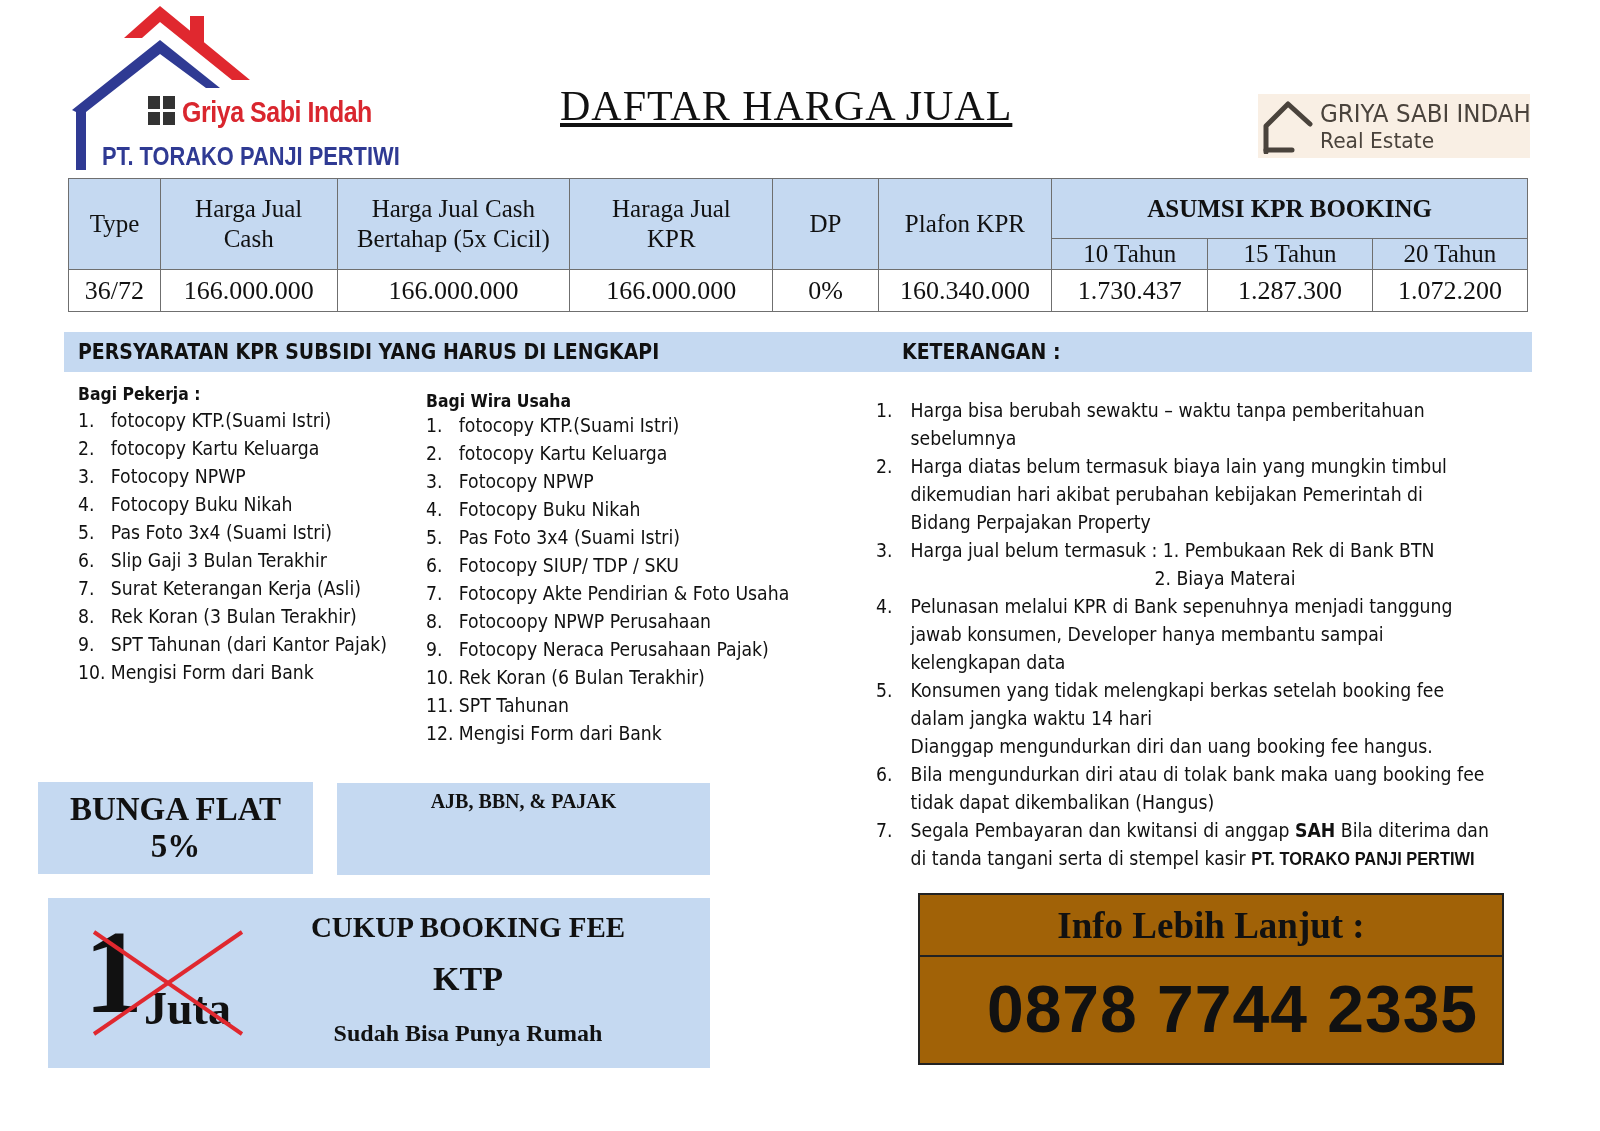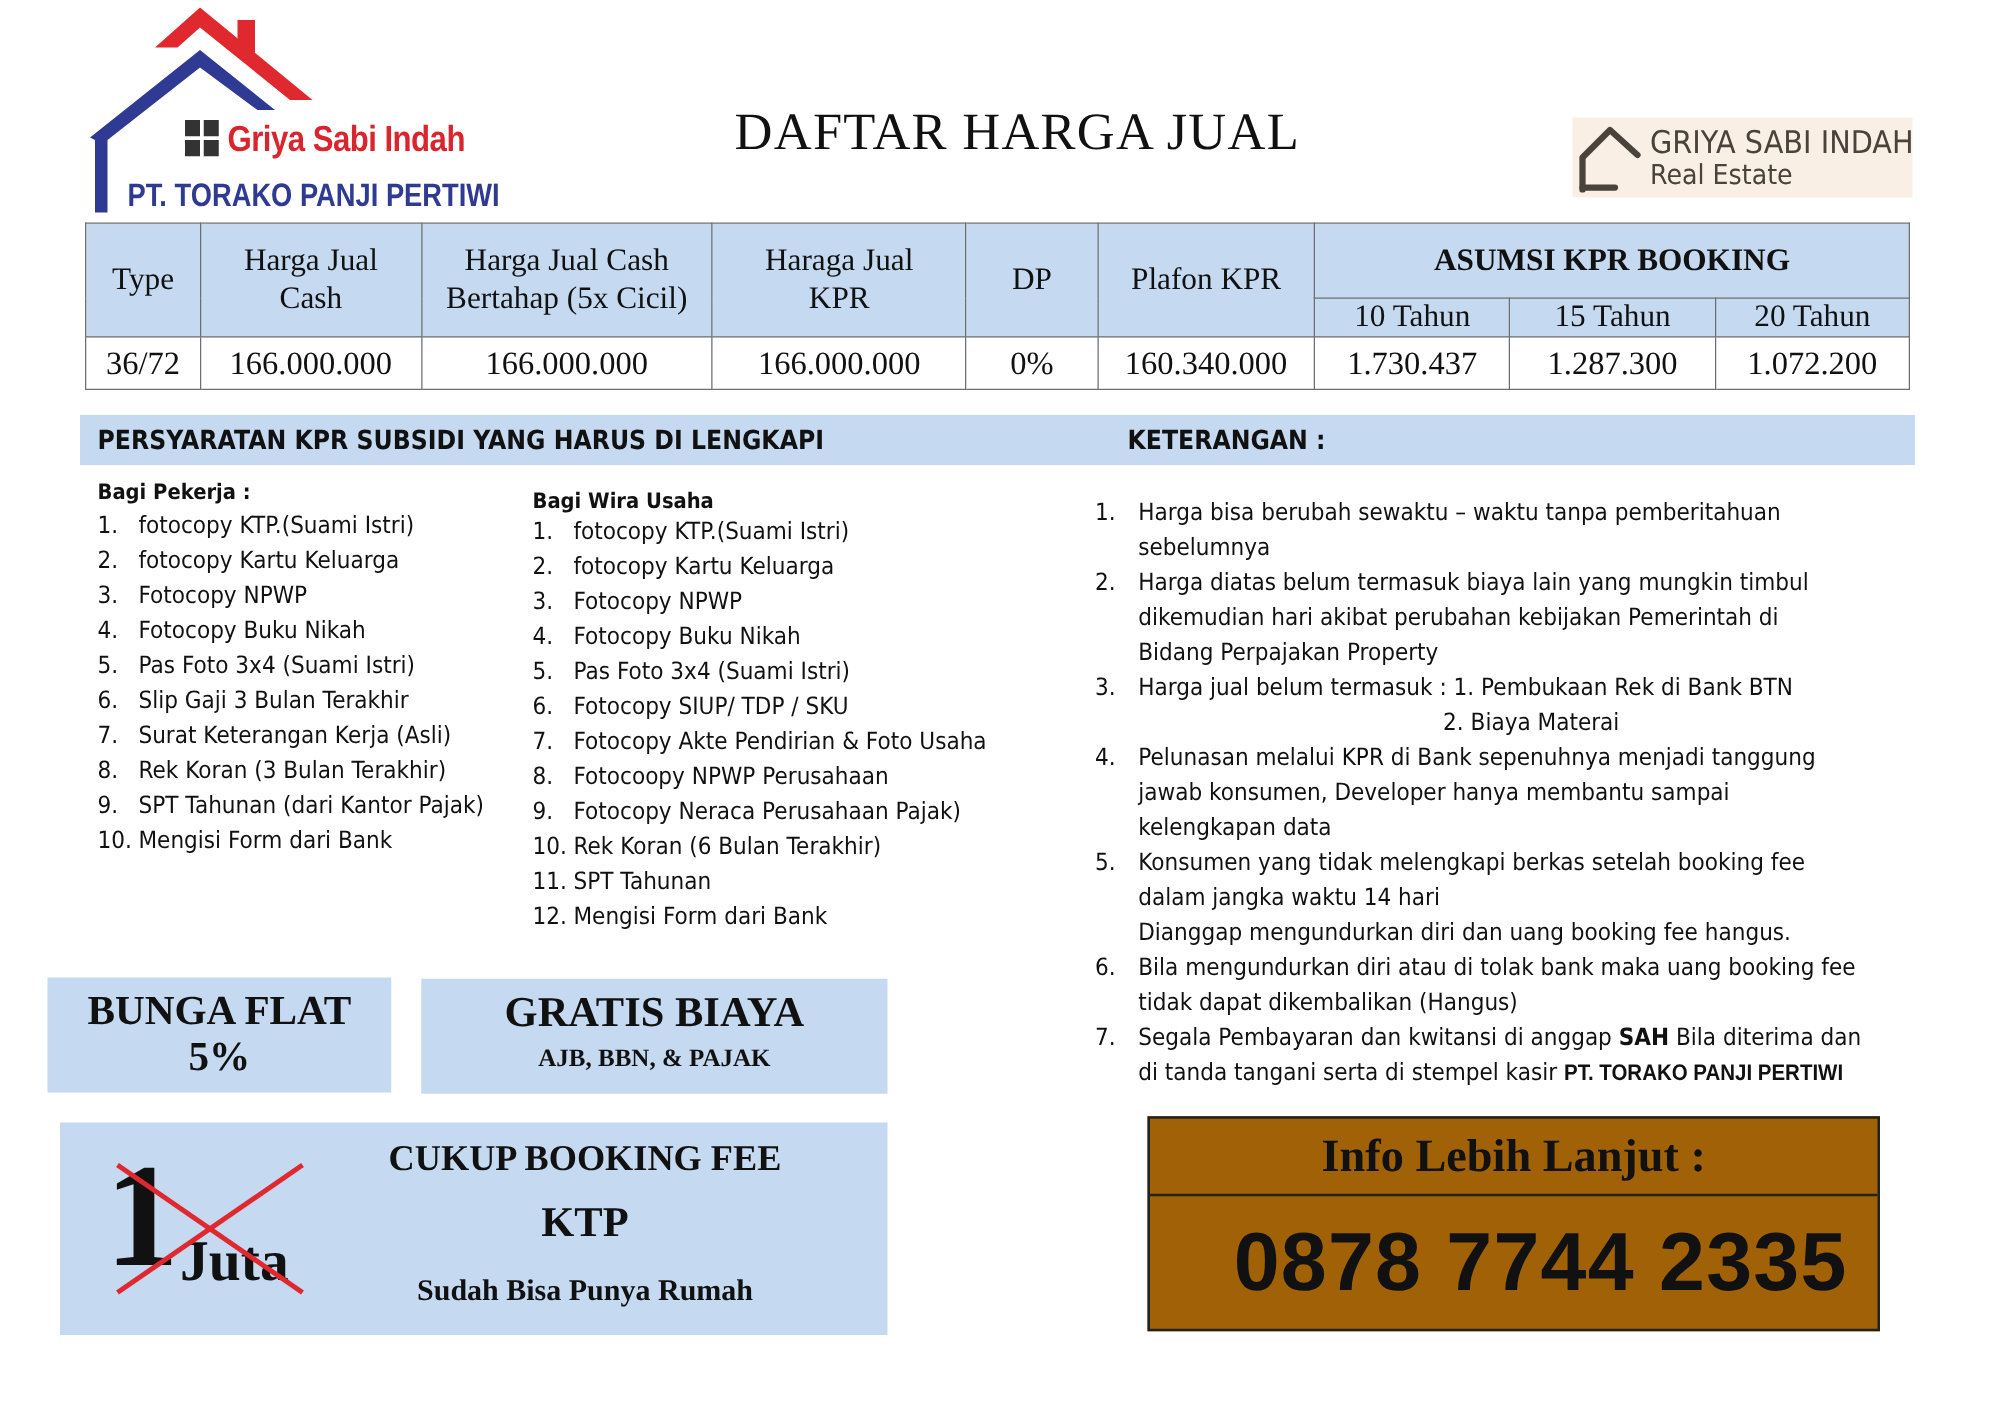--- a/index.html
+++ b/index.html
@@ -16,21 +16,21 @@
     white-space: nowrap;
   }
   .logo-left .company {
     position: absolute; left: 40px; top: 139px;
     font-family: "Liberation Sans", sans-serif; font-weight: bold; font-size: 26px;
     color: #2f3a93; transform: scaleX(0.84); transform-origin: left; white-space: nowrap;
   }
   .window-icon { position: absolute; left: 86px; top: 94px; width: 28px; height: 30px; }
   .window-icon span { position: absolute; width: 12px; height: 13px; background: #333; }
 
-  .title-block { position: absolute; left: 560px; top: 82px; width: 480px; text-align: right; }
+  .title-block { position: absolute; left: 560px; top: 82px; width: 480px; text-align: left; text-decoration: underline; }
   .title-main {
     font-family: "Liberation Serif", serif; font-size: 42px; letter-spacing: 1px; color: #111;
     line-height: 48px;
   }
   .title-sub {
     font-family: "Liberation Serif", serif; font-style: italic; font-size: 28px; color: #222;
     line-height: 32px;
   }
 
   .logo-right {
@@ -383,21 +383,20 @@
     </div>
   </div>
 </div>
 
 <div class="promo promo-bunga">
   <div class="l1">BUNGA FLAT</div>
   <div class="l2">5%</div>
 </div>
 
 <div class="promo promo-gratis">
-  <div class="l1">GRATIS BIAYA</div>
   <div class="l2">AJB, BBN, &amp; PAJAK</div>
 </div>
 
 <div class="promo promo-booking">
   <div class="one">1</div>
   <div class="juta">Juta</div>
   <svg class="x" width="160" height="110" viewBox="0 0 160 110">
     <line x1="6" y1="4" x2="154" y2="106" stroke="#e0282f" stroke-width="4"></line>
     <line x1="154" y1="4" x2="6" y2="106" stroke="#e0282f" stroke-width="4"></line>
   </svg>

